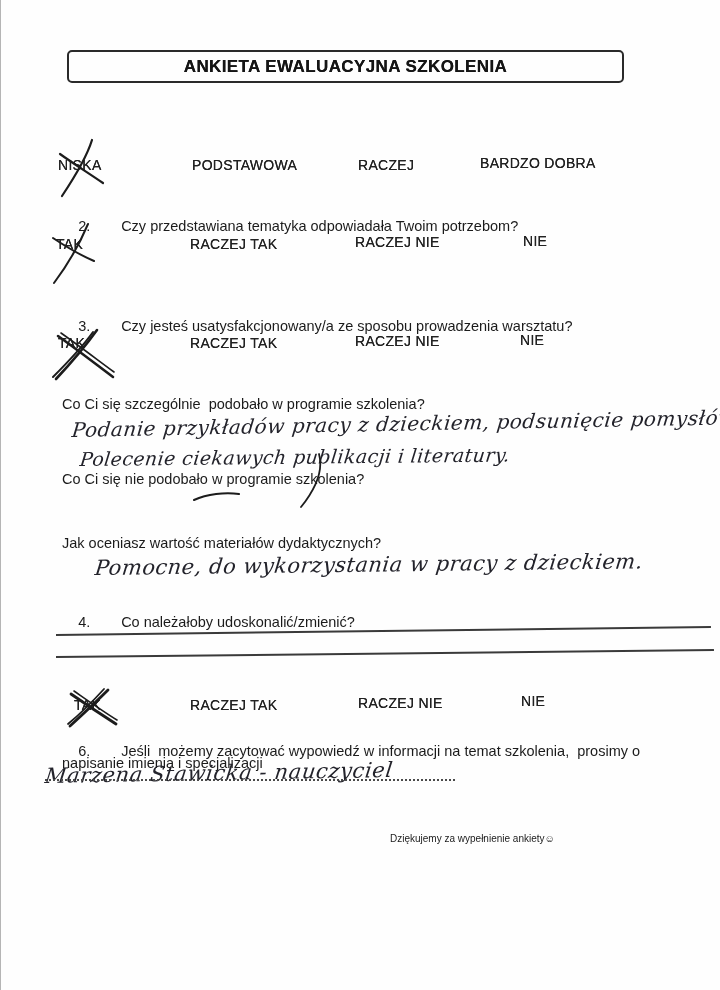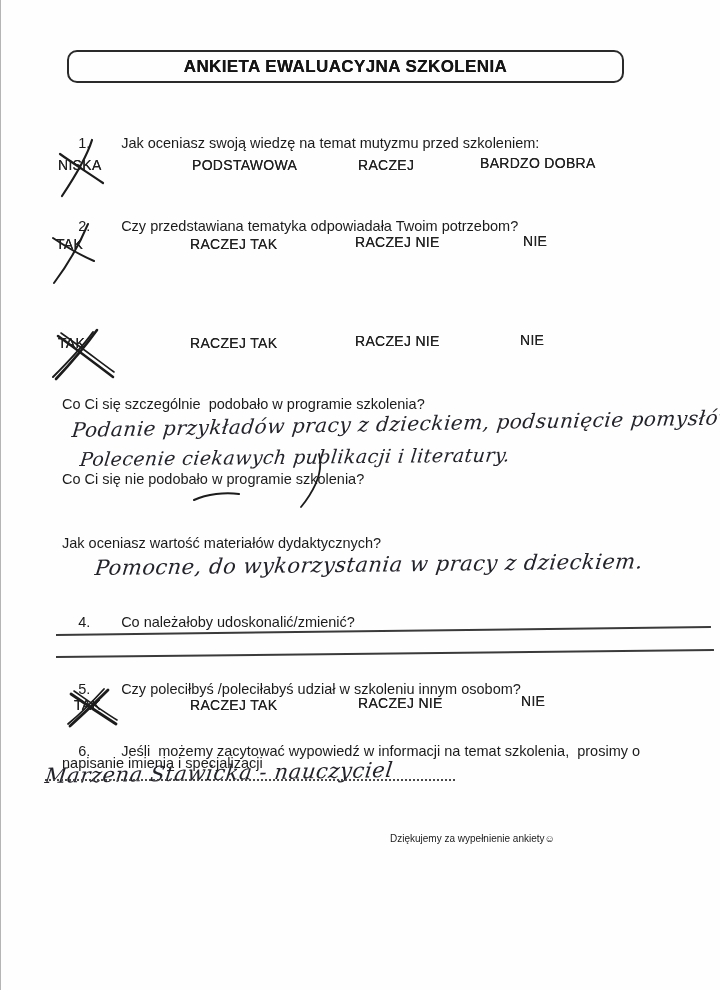--- a/index.html
+++ b/index.html
@@ -8,21 +8,21 @@
     width:720px;height:990px;
     margin:0 auto;
     background:#fefefe;
     font-family:"Liberation Sans", sans-serif;
     color:#1b1b1b;
     overflow:hidden;
   }
   .edge-line{position:absolute;left:0;top:0;width:1px;height:100%;background:#b5b5b5;}
   .title-box{
     position:absolute;left:67px;top:50px;width:553px;height:29px;
-    border:2px solid #2a2a2a;border-radius:10px;
+    border:2px solid #2a2a2a;border-radius:5px;
     display:flex;align-items:center;justify-content:center;
   }
   .title-box span{
     font-weight:bold;font-size:17px;letter-spacing:.4px;color:#151515;
     text-shadow:0 0 .5px #151515;
   }
   .qline{position:absolute;left:62px;font-size:14.5px;white-space:pre-wrap;}
   .qline .num{display:inline-block;width:43px;}
   .plain{position:absolute;font-size:14.5px;white-space:pre-wrap;}
   .opt{
@@ -43,23 +43,20 @@
 </head>
 <body>
 
 <div class="page">
   <div class="edge-line"></div>
 
   <div class="title-box">
     <span>ANKIETA EWALUACYJNA SZKOLENIA</span>
   </div>
 
-  <div class="qline" style="top:119px;">
-    <span class="num">1.</span><span>Jak oceniasz swoją wiedzę na temat mutyzmu przed szkoleniem:</span>
-  </div>
   <span class="opt" style="left:58px;top:157px;">NISKA</span>
   <span class="opt" style="left:192px;top:157px;">PODSTAWOWA</span>
   <span class="opt" style="left:358px;top:157px;">RACZEJ</span>
   <span class="opt" style="left:480px;top:155px;text-align:center;">BARDZO DOBRA</span>
   <svg class="xmark" style="left:55px;top:137px;" width="52" height="62" viewBox="0 0 52 62">
     <path d="M37 3 C33 16 21 38 7 59" stroke-width="2.2"></path>
     <path d="M5 17 C16 25 35 37 48 46" stroke-width="2.2"></path>
   </svg>
 
   <div class="qline" style="top:202px;">
@@ -67,20 +64,23 @@
   </div>
   <span class="opt" style="left:56px;top:236px;">TAK</span>
   <span class="opt" style="left:190px;top:236px;">RACZEJ TAK</span>
   <span class="opt" style="left:355px;top:234px;">RACZEJ NIE</span>
   <span class="opt" style="left:523px;top:233px;">NIE</span>
   <svg class="xmark" style="left:46px;top:219px;" width="54" height="68" viewBox="0 0 54 68">
     <path d="M42 5 C34 24 20 48 8 64" stroke-width="2"></path>
     <path d="M7 19 C19 27 34 36 48 42" stroke-width="2"></path>
   </svg>
 
+  <div class="qline" style="top:302px;">
+    <span class="num">3.</span><span>Czy jesteś usatysfakcjonowany/a ze sposobu prowadzenia warsztatu?</span>
+  </div>
   <span class="opt" style="left:58px;top:335px;">TAK</span>
   <span class="opt" style="left:190px;top:335px;">RACZEJ TAK</span>
   <span class="opt" style="left:355px;top:333px;">RACZEJ NIE</span>
   <span class="opt" style="left:520px;top:332px;">NIE</span>
   <svg class="xmark" style="left:52px;top:326px;" width="64" height="56" viewBox="0 0 64 56">
     <path d="M45 4 C35 18 19 37 4 53" stroke-width="2.6"></path>
     <path d="M41 6 C31 20 15 37 1 51" stroke-width="2"></path>
     <path d="M6 10 C23 22 45 39 61 51" stroke-width="2.6"></path>
     <path d="M9 7 C26 19 47 35 62 46" stroke-width="1.6"></path>
   </svg>
@@ -99,23 +99,20 @@
 
   <div class="plain" style="left:62px;top:471px;">Co Ci się nie podobało w programie szkolenia?</div>
   <div class="hand" style="left:95px;top:556px;font-size:21px;letter-spacing:.5px;transform:skewX(-7deg) rotate(-.7deg);">Pomocne, do wykorzystania w pracy z dzieckiem.</div>
 
   <div class="qline" style="top:598px;">
     <span class="num">4.</span><span>Co należałoby udoskonalić/zmienić?</span>
   </div>
   <div class="rule" style="left:56px;top:634px;width:655px;transform:rotate(-.7deg);"></div>
   <div class="rule" style="left:56px;top:656px;width:658px;transform:rotate(-.6deg);"></div>
 
-  <div class="qline" style="top:665px;">
-    <span class="num">5.</span><span>Czy poleciłbyś /poleciłabyś udział w szkoleniu innym osobom?</span>
-  </div>
   <span class="opt" style="left:74px;top:697px;">TAK</span>
   <span class="opt" style="left:190px;top:697px;">RACZEJ TAK</span>
   <span class="opt" style="left:358px;top:695px;">RACZEJ NIE</span>
   <span class="opt" style="left:521px;top:693px;">NIE</span>
   <svg class="xmark" style="left:66px;top:686px;" width="54" height="44" viewBox="0 0 54 44">
     <path d="M42 4 C31 15 16 29 4 40" stroke-width="2.8"></path>
     <path d="M38 3 C28 14 14 28 2 38" stroke-width="1.8"></path>
     <path d="M5 8 C18 17 36 29 50 38" stroke-width="2.8"></path>
     <path d="M8 5 C21 14 38 26 51 34" stroke-width="1.6"></path>
   </svg>

